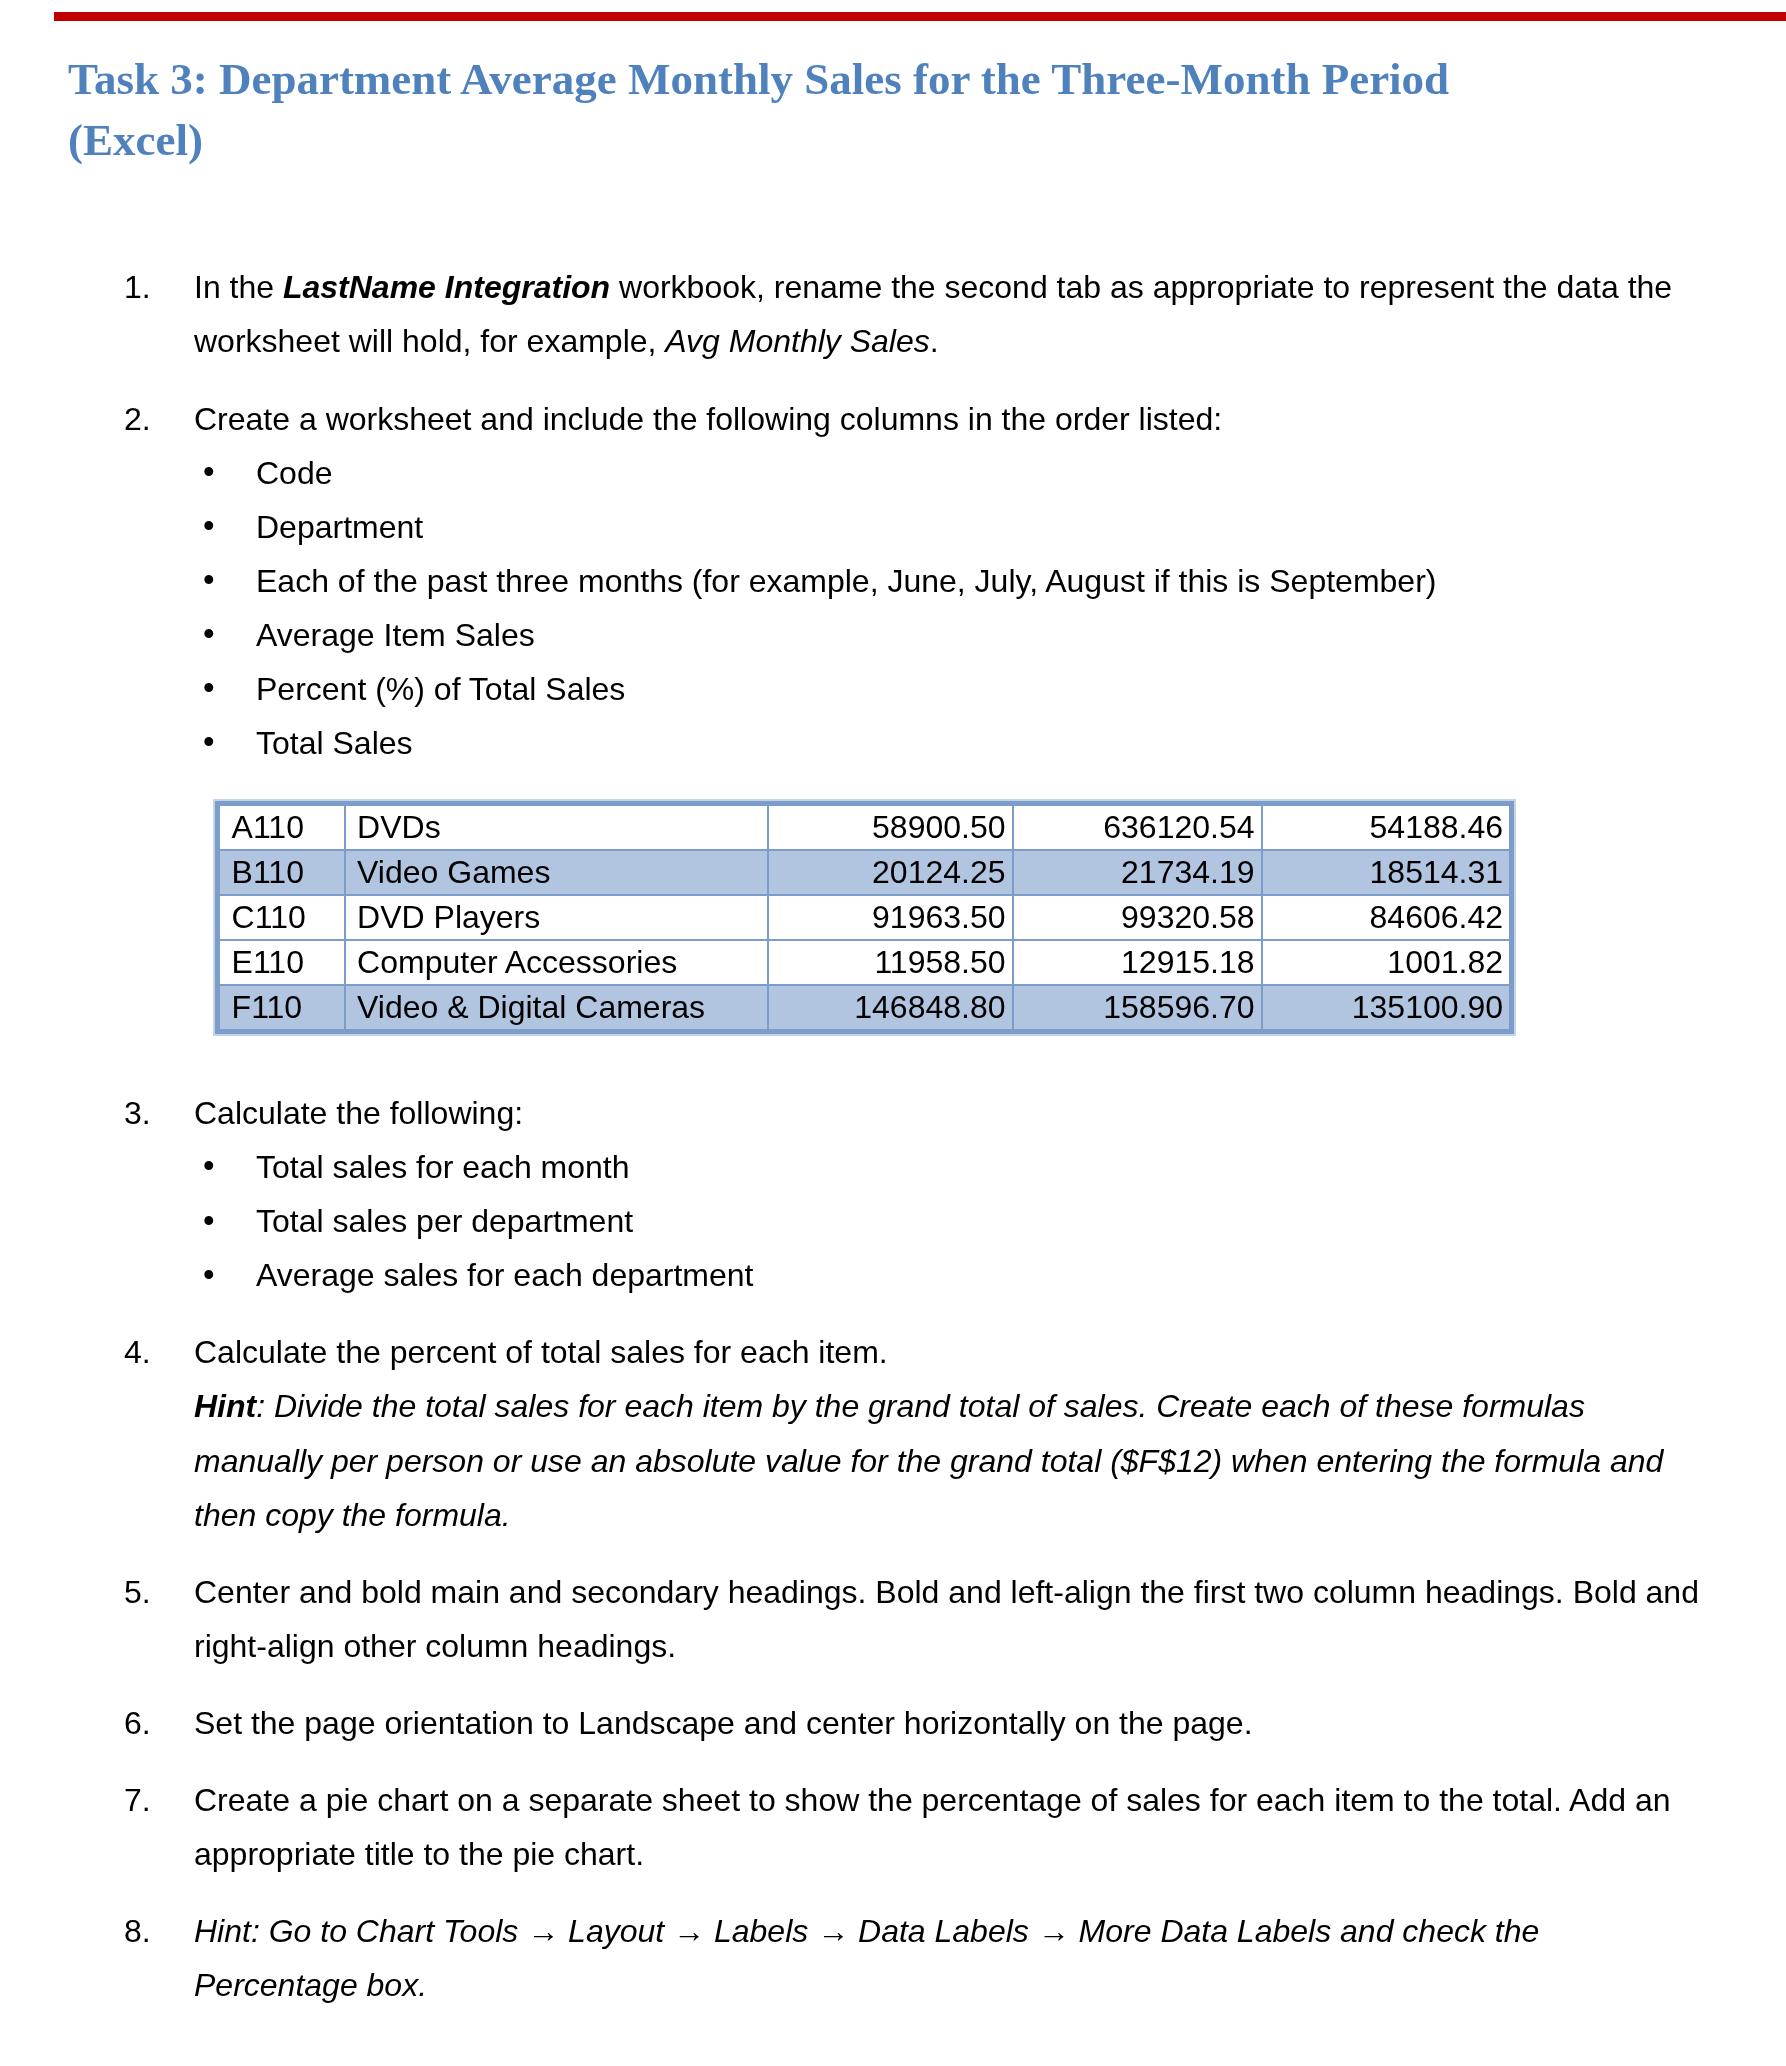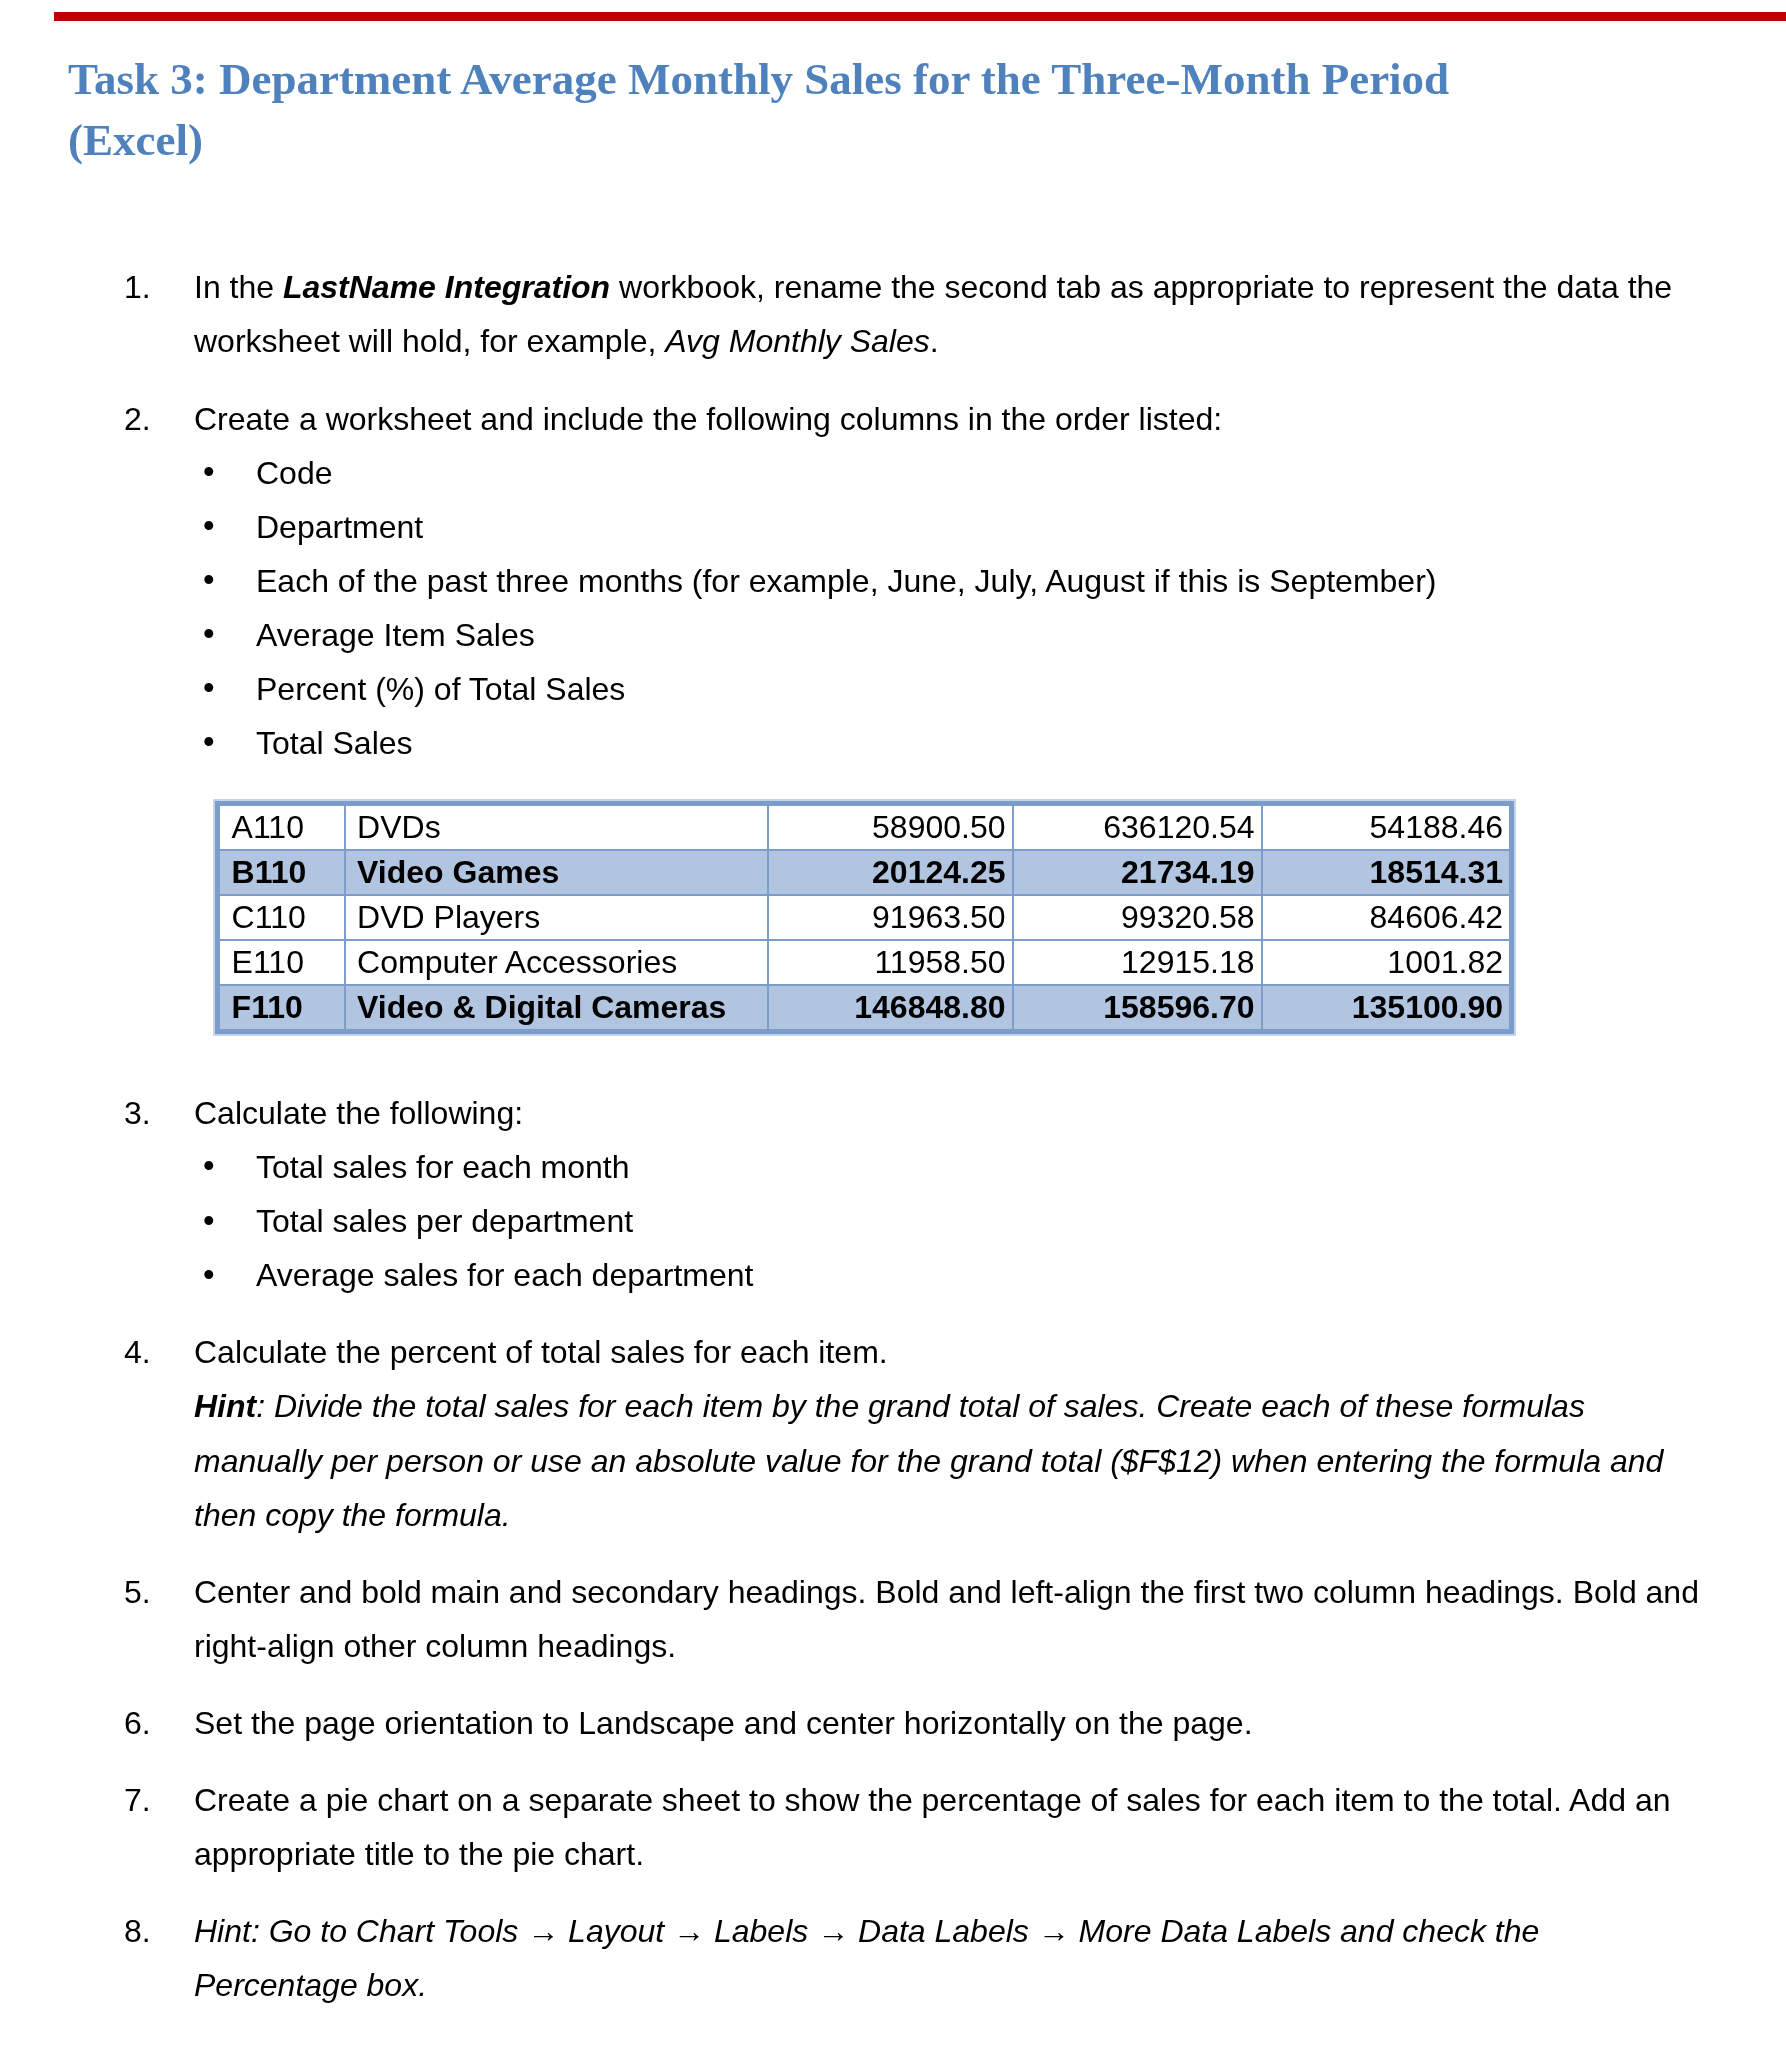--- a/index.html
+++ b/index.html
@@ -66,21 +66,21 @@
     font-size:32px;
   }
   .sales-table td{
     border:2.9px solid var(--c-table_border);
     height:43px;
     padding:0 8.3px 0 11.6px;
     background:#ffffff;
     white-space:nowrap;
     overflow:hidden;
   }
-  .sales-table tr.shaded td{background:var(--c-table_shade);font-weight:bold;}
+  .sales-table tr.shaded td{background:var(--c-table_shade);}
   .sales-table td.val{text-align:right;padding-right:6px;}
 </style>
 </head>
 <body>
 
 <div class="page">
   <div class="edge-bar top"></div>
 
   <h1 class="doc-title">
     <span>Task 3: Department Average Monthly Sales for the Three-Month Period</span>

